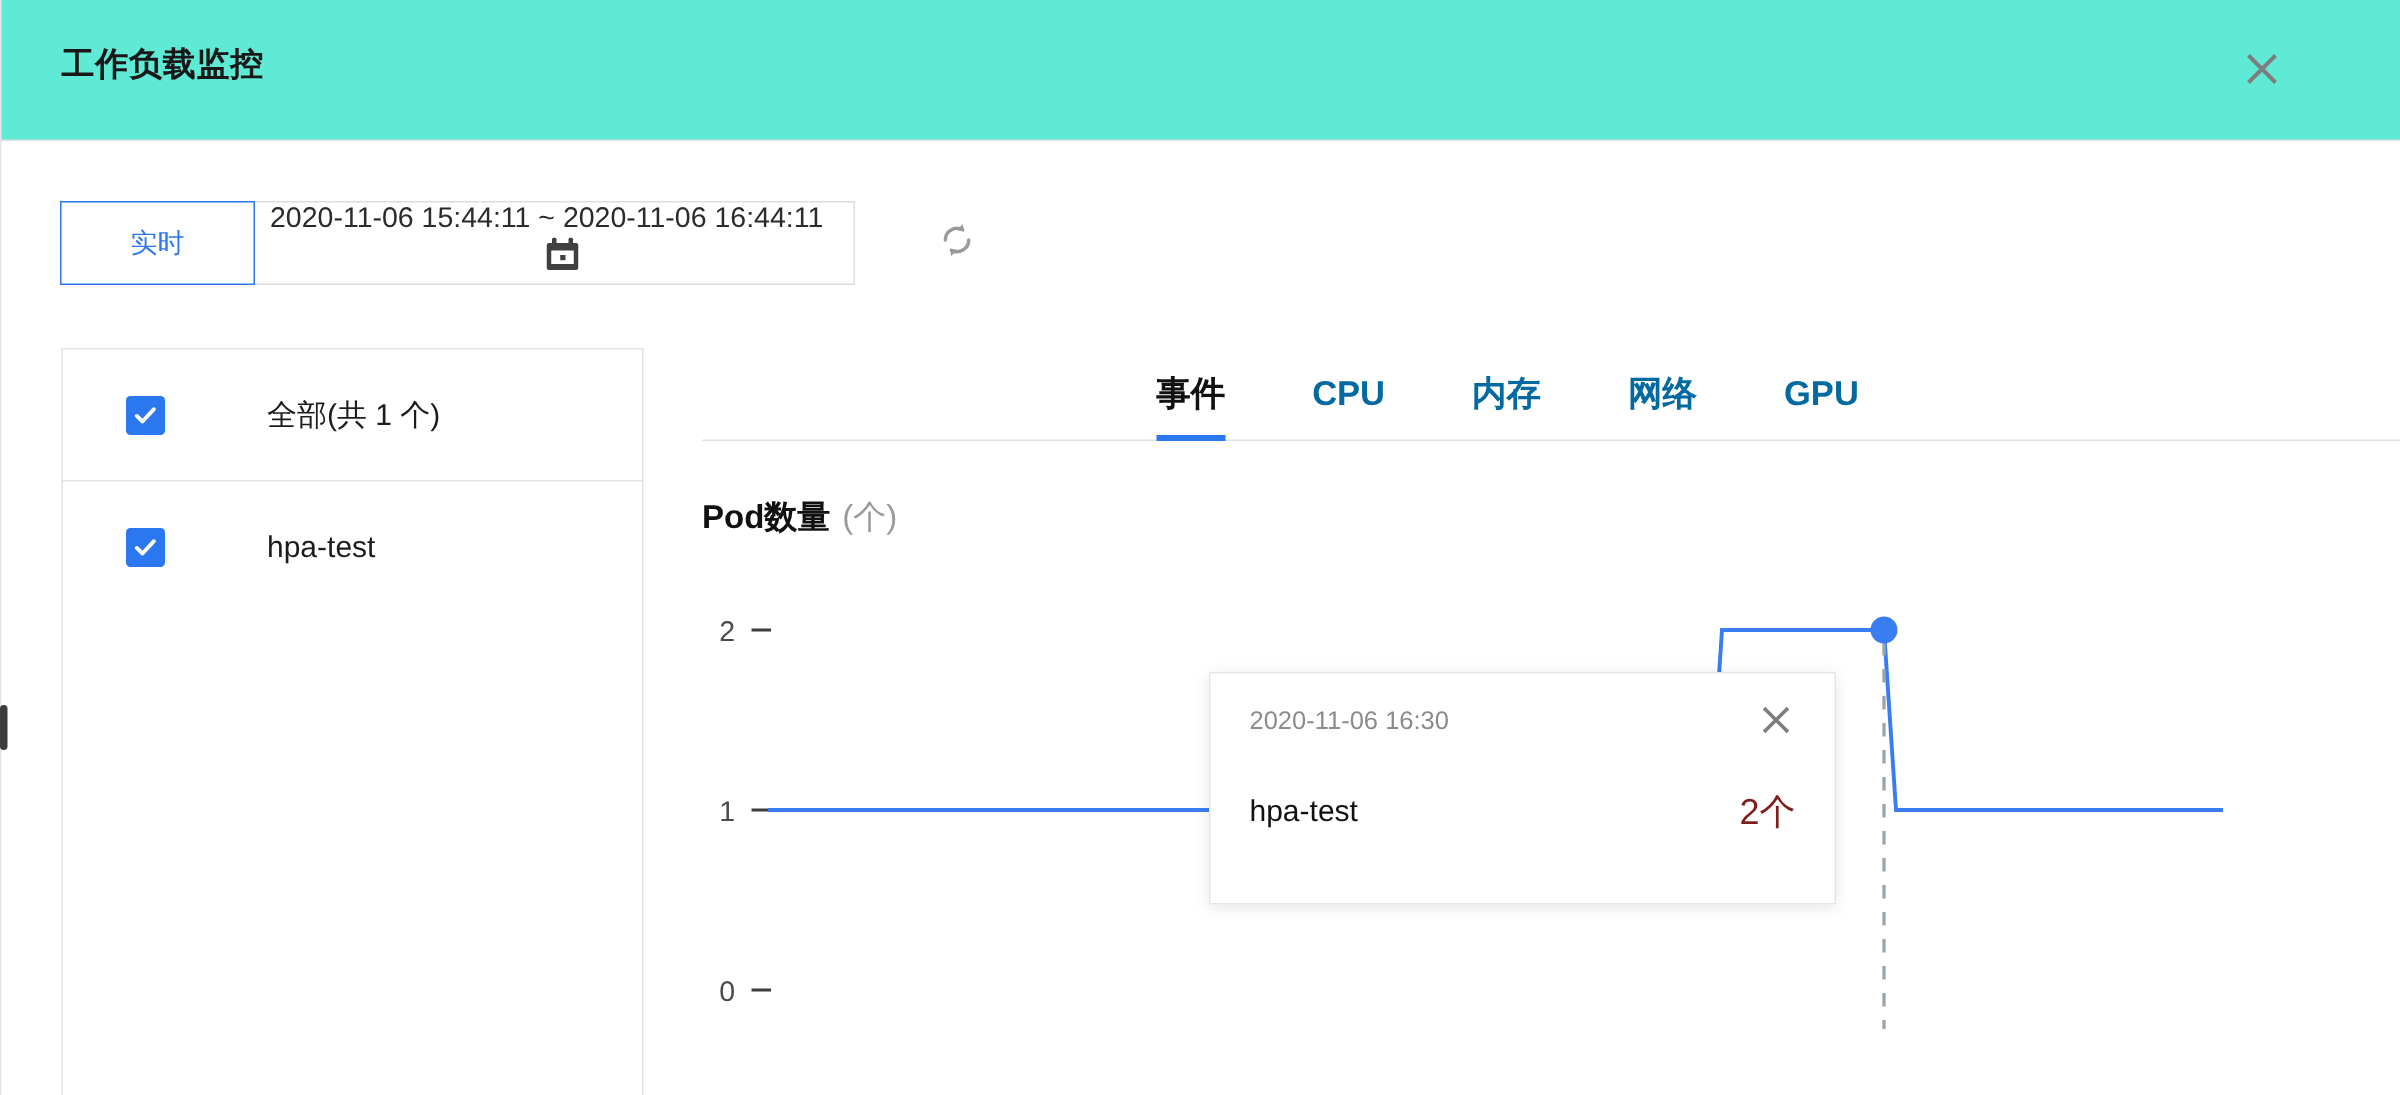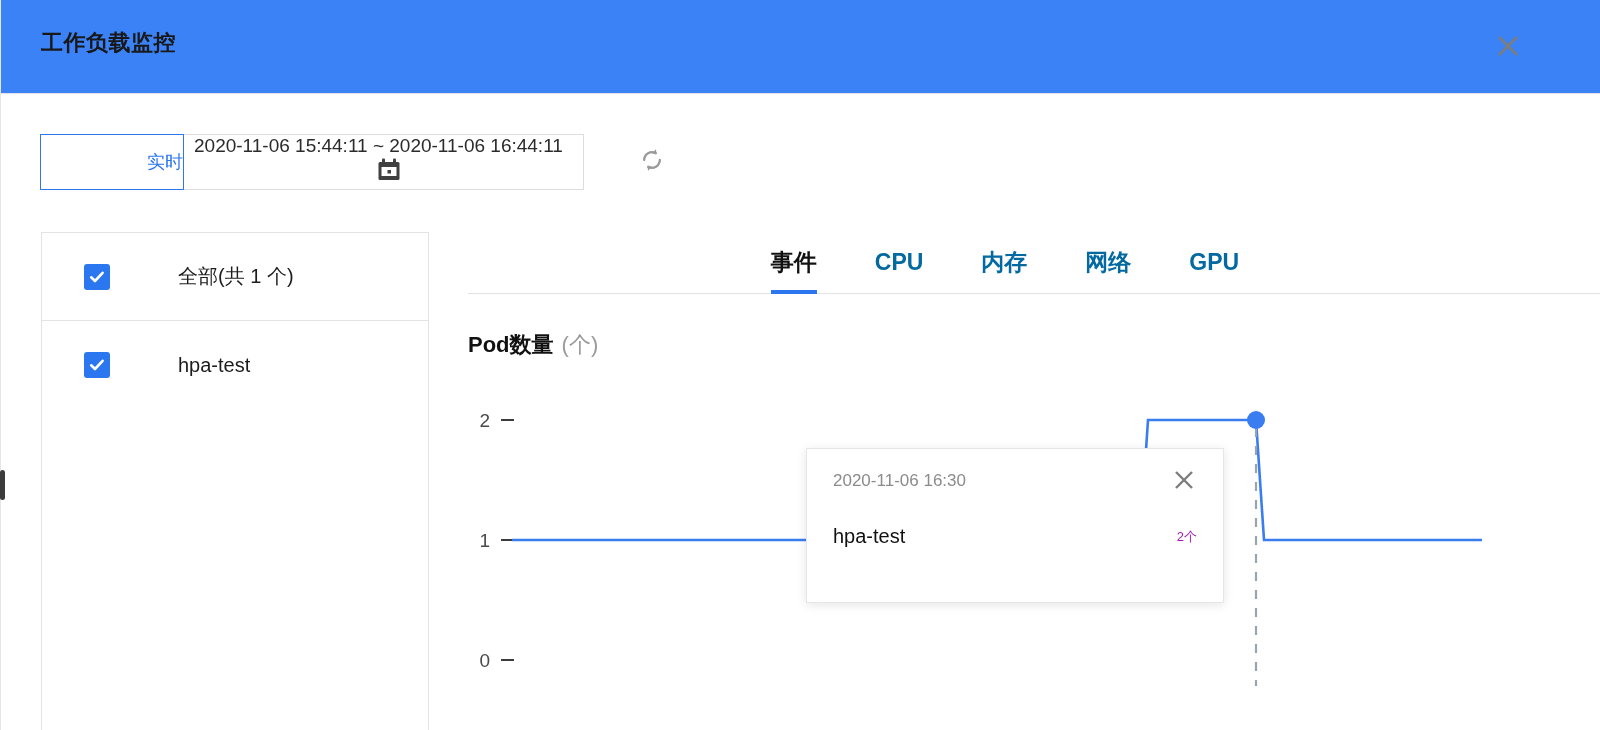--- a/index.html
+++ b/index.html
@@ -40,21 +40,21 @@
     background: #3c3c3c;
     border-radius: 3px;
   }
 
   
   #header {
     position: absolute;
     left: 1px; top: 0;
     width: 1599px; height: 94px;
     border-bottom: 1px solid #e3e3e3;
-    background: #3b82f6;
+    background: #5eead4;
   }
   #header-title {
     position: absolute;
     left: 40px; top: 28px;
     font-size: 22px;
     font-weight: bold;
     color: #181818;
     letter-spacing: .5px;
   }
   #close-btn {
@@ -73,27 +73,27 @@
     height: 56px;
     display: flex;
     align-items: center;
   }
   .range-group {
     display: flex;
     align-items: stretch;
     height: 56px;
   }
   #realtime-btn {
-    width: 144px;
+    width: 130px;
     height: 56px;
     border: 1px solid #2e76f0;
     background: #fff;
     color: #2e76f0;
     font-size: 18px;
-    display: flex; align-items: center; justify-content: flex-end;
+    display: flex; align-items: center; justify-content: center;
     cursor: pointer;
     position: relative;
     z-index: 2;
   }
   #date-range {
     height: 56px;
     border: 1px solid #dddddd;
     border-left: none;
     background: #fff;
     display: flex;
@@ -242,21 +242,21 @@
     cursor: pointer;
     margin-top: -2px;
   }
   #tooltip-row {
     margin-top: 30px;
     display: flex;
     align-items: center;
     justify-content: space-between;
   }
   .tt-name { font-size: 20px; color: #111; }
-  .tt-val  { font-size: 13px; color: #a21caf; }
+  .tt-val  { font-size: 24px; color: #7f1d1d; }
 </style>
 </head>
 <body>
 
 <div id="panel">
 
   <div class="outer-left-border"></div>
   <div class="page-scrollbar-track">
     <div class="page-scrollbar-thumb"></div>
   </div>

